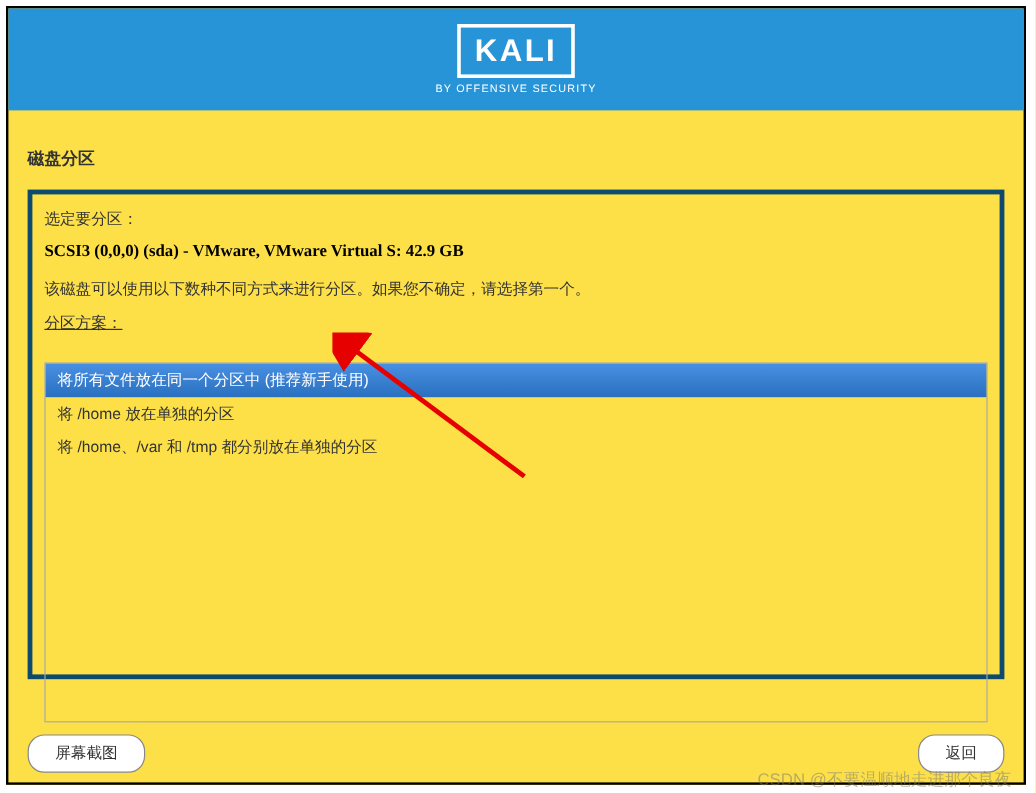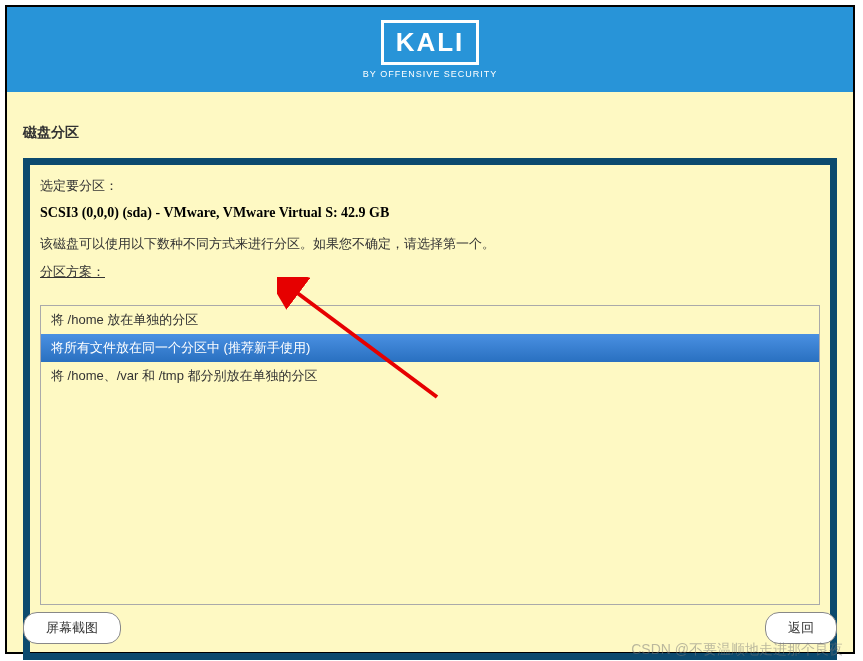--- a/index.html
+++ b/index.html
@@ -13,21 +13,21 @@
       width: 863px;
       height: 661px;
       position: relative;
     }
     .installer-window {
       border: 2px solid #000;
       width: 850px;
       height: 649px;
       margin: 5px;
       position: relative;
-      background: #fef9c3;
+      background: #fde047;
     }
     .header-banner {
       background: #2894d8;
       height: 85px;
       display: flex;
       flex-direction: column;
       align-items: center;
       justify-content: center;
       color: #fff;
     }
@@ -47,24 +47,24 @@
     .content-area {
       padding: 26px 16px;
     }
     .section-title {
       font-size: 14px;
       font-weight: bold;
       color: #333;
       padding: 6px 0;
     }
     .inner-panel {
-      border: 7px solid #0c4a6e;
+      border: 4px solid #0c4a6e;
       margin-top: 10px;
       padding: 12px 10px;
-      height: 502px;
+      height: 408px;
     }
     .field-label {
       font-size: 13px;
       color: #333;
       margin-bottom: 10px;
     }
     .disk-info {
       font-size: 14px;
       font-weight: bold;
       color: #000;
@@ -147,22 +147,22 @@
   <div class="content-area">
     <div class="section-title">磁盘分区</div>
 
     <div class="inner-panel">
       <div class="field-label">选定要分区：</div>
       <div class="disk-info">SCSI3 (0,0,0) (sda) - VMware, VMware Virtual S: 42.9 GB</div>
       <div class="description-text">该磁盘可以使用以下数种不同方式来进行分区。如果您不确定，请选择第一个。</div>
       <div class="scheme-label">分区方案：</div>
 
       <div class="options-list">
+        <div class="option-item selected">将所有文件放在同一个分区中 (推荐新手使用)</div>
         <div class="option-item">将 /home 放在单独的分区</div>
-        <div class="option-item selected">将所有文件放在同一个分区中 (推荐新手使用)</div>
         <div class="option-item">将 /home、/var 和 /tmp 都分别放在单独的分区</div>
       </div>
     </div>
   </div>
 
   <svg class="annotation-arrow" width="200" height="140">
     <defs>
       <marker id="arrowhead" markerWidth="12" markerHeight="10" refX="2" refY="5" orient="auto">
         <polygon points="0 0, 12 5, 0 10" fill="#e60000"></polygon>
       </marker>

